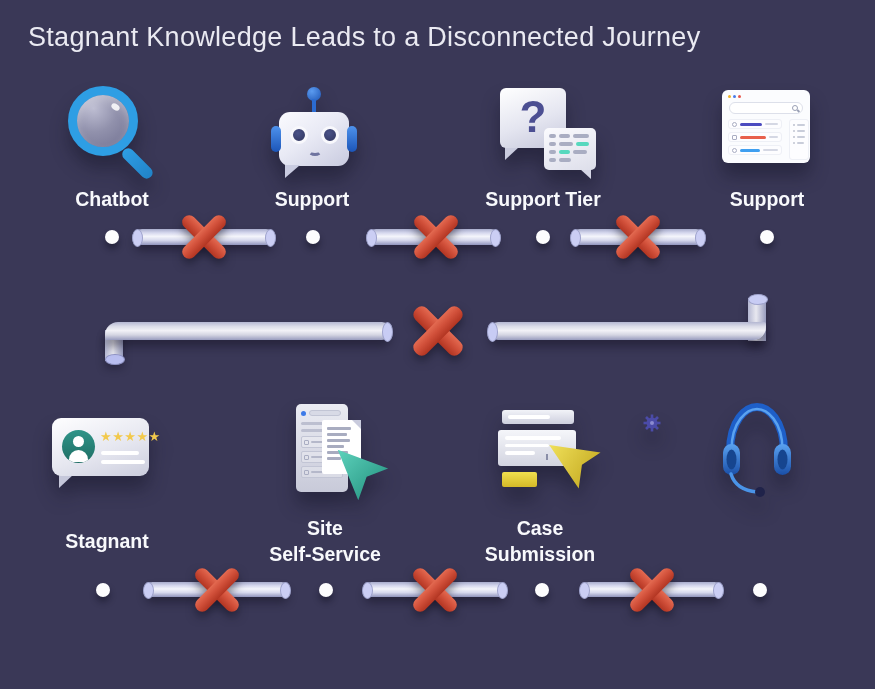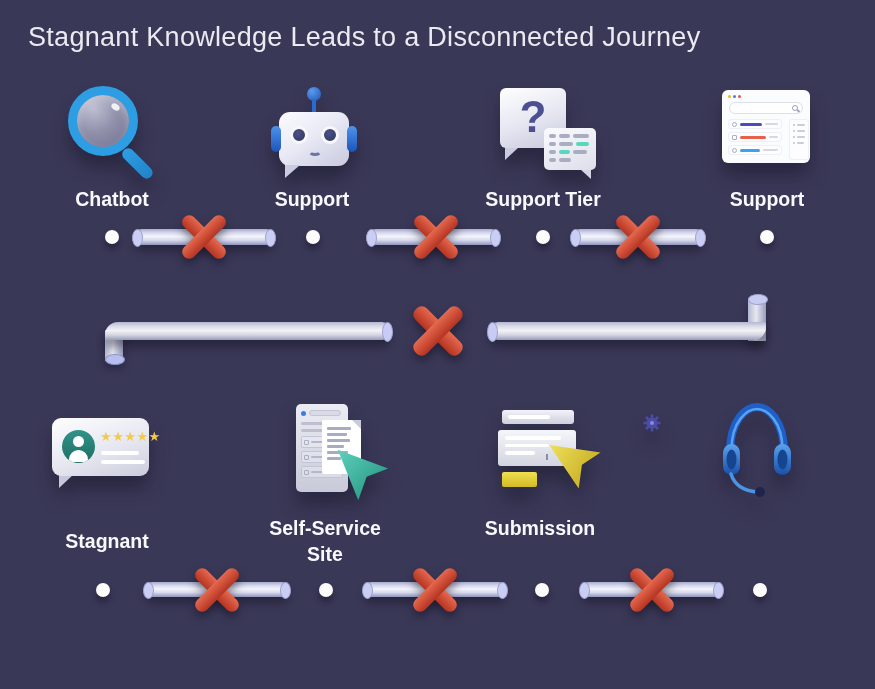--- a/index.html
+++ b/index.html
@@ -427,24 +427,25 @@
       <ellipse cx="64.5" cy="61.5" rx="5" ry="10" fill="#16458F"></ellipse>
       <path d="M13 76 C17 89 28 93 39 94" fill="none" stroke="#4A94E8" stroke-width="3.5" stroke-linecap="round"></path>
       <circle cx="42" cy="94" r="5" fill="#20234A"></circle>
     </svg>
   </div>
 
   <div class="lbl lbl2" style="left:107px;top:528px">
     <div>Stagnant</div>
   </div>
   <div class="lbl lbl2" style="left:325px;top:515px">
+    <div>Site</div>
     <div>Self-Service</div>
-    <div>Site</div>
   </div>
   <div class="lbl lbl2" style="left:540px;top:515px">
+    <div>Case</div>
     <div>Submission</div>
   </div>
 
   <span class="dot" style="left:96px;top:583px"></span>
   <span class="dot" style="left:319px;top:583px"></span>
   <span class="dot" style="left:535px;top:583px"></span>
   <span class="dot" style="left:753px;top:583px"></span>
   <span class="pipe" style="left:145px;top:582px;width:144px;height:15px"></span>
   <span class="pipe" style="left:364px;top:582px;width:142px;height:15px"></span>
   <span class="pipe" style="left:581px;top:582px;width:141px;height:15px"></span>

